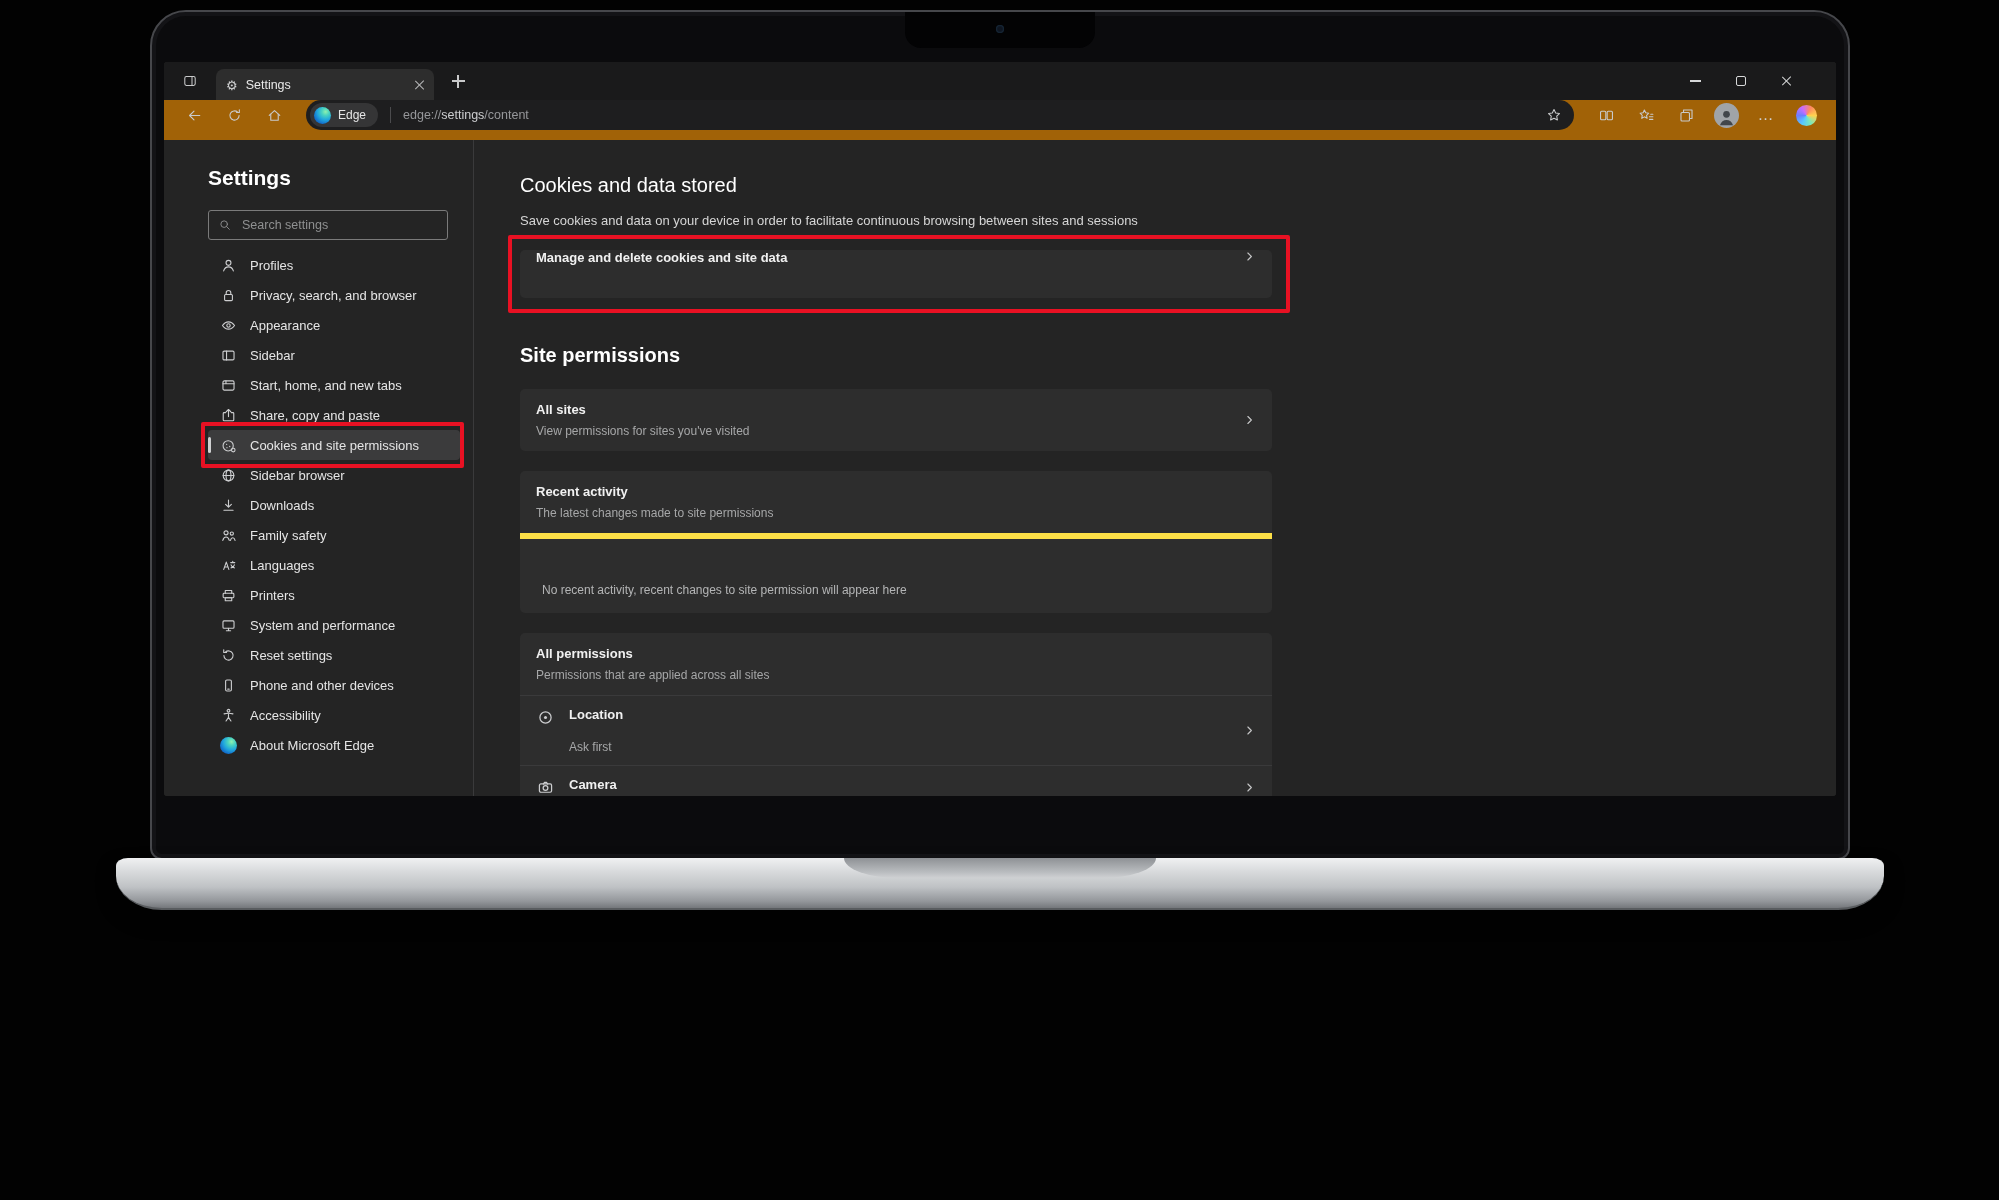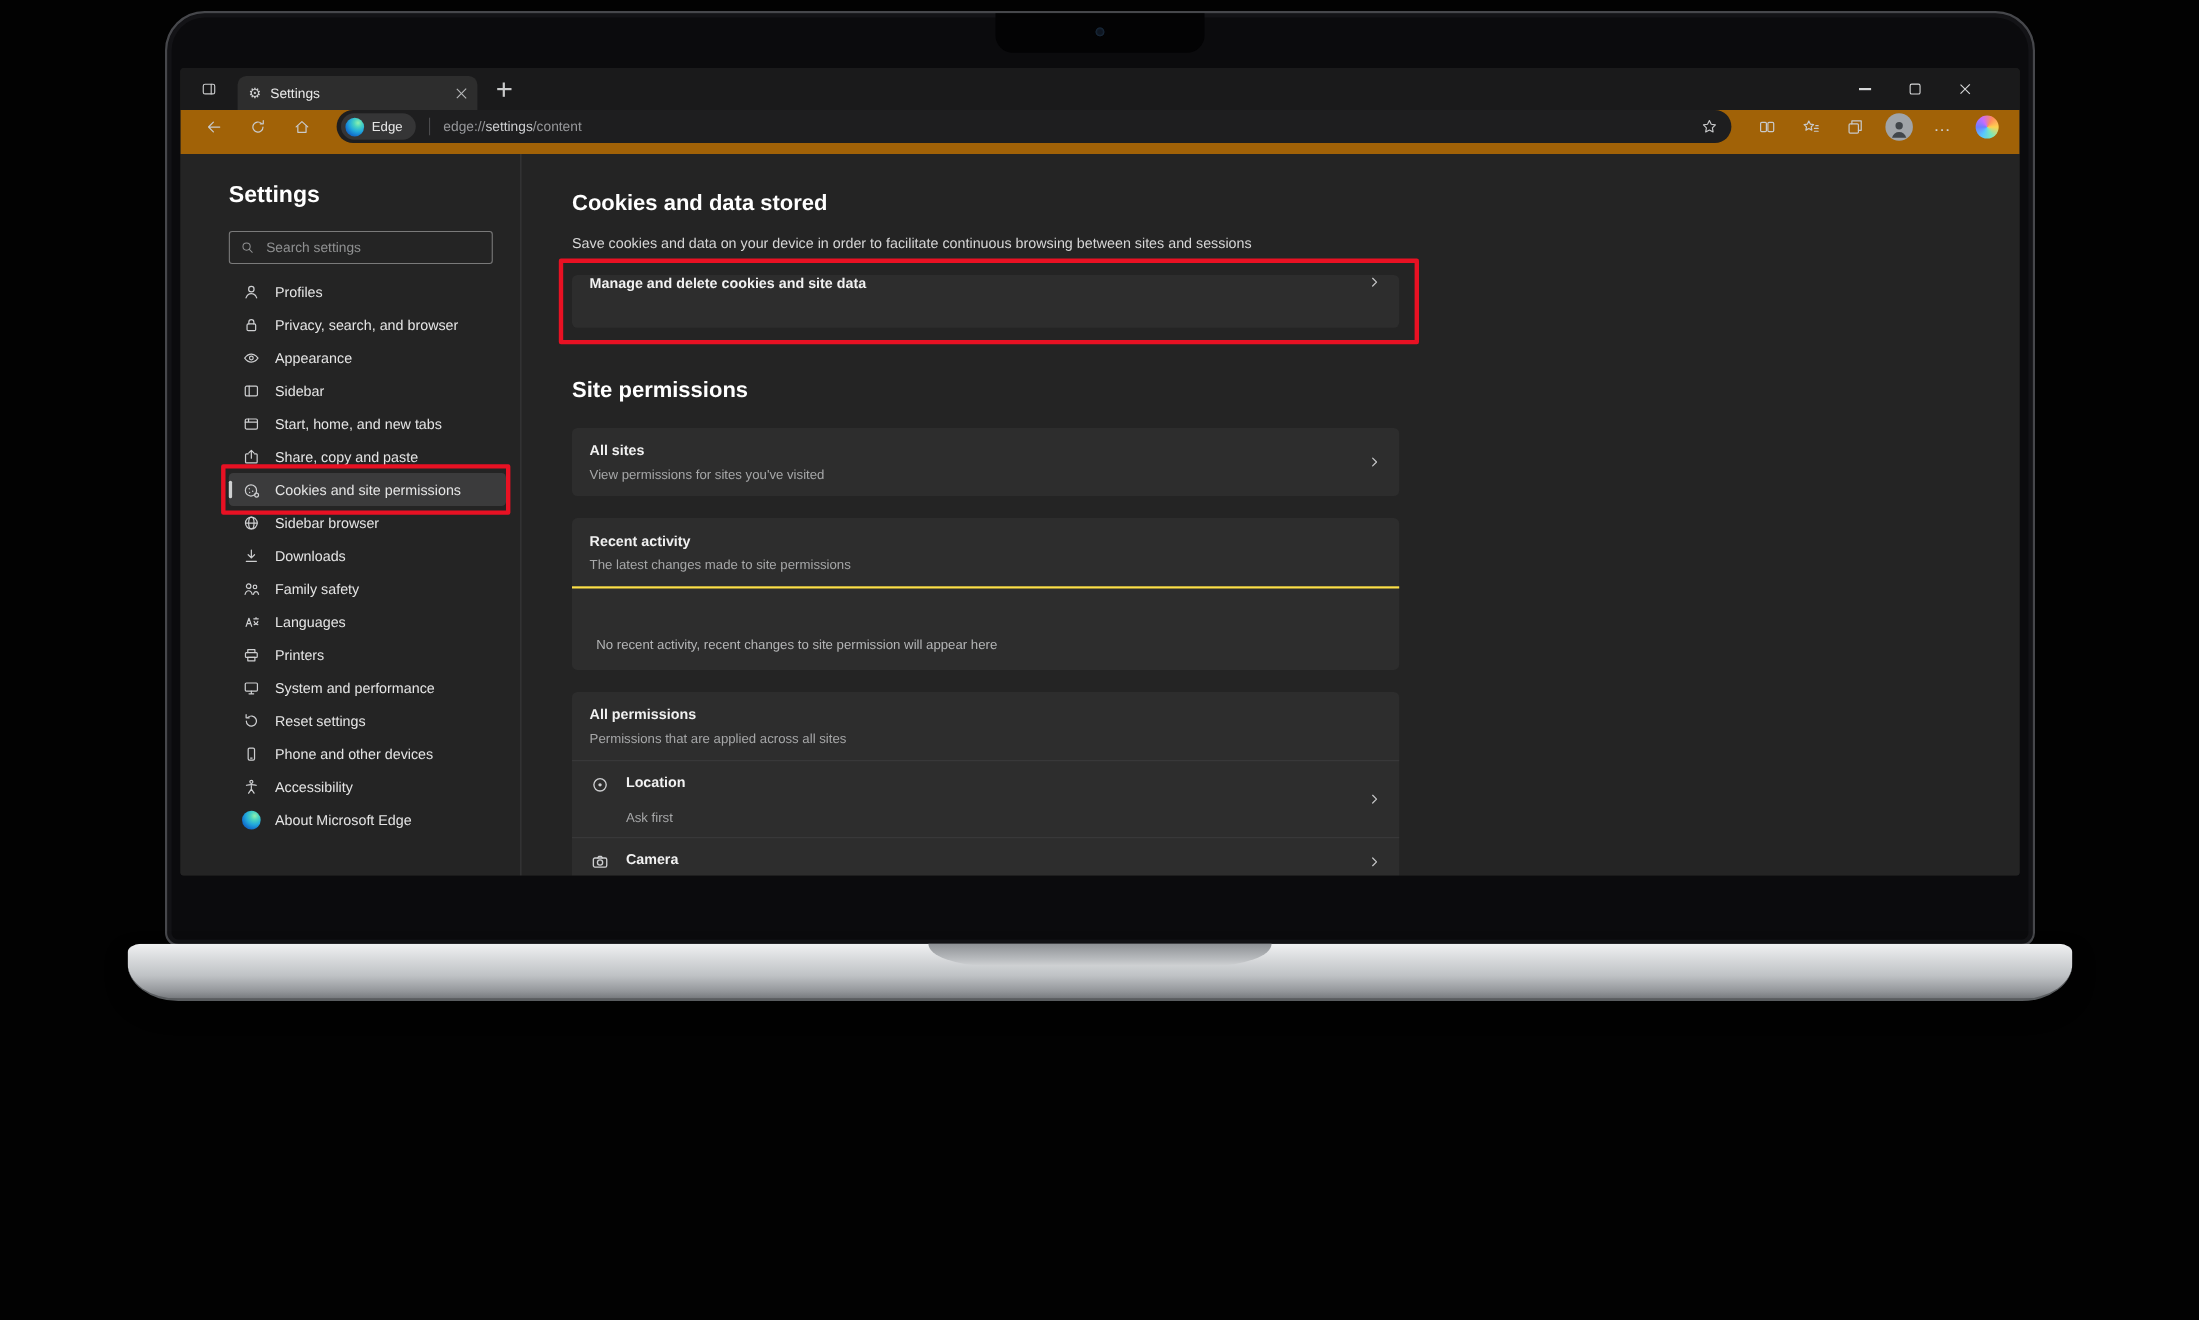--- a/index.html
+++ b/index.html
@@ -82,35 +82,35 @@
   .side-item .svgicon{width:17px;height:17px;flex:none;color:#cdced0;}
   .side-item .edge-ball{width:17px;height:17px;}
   .side-item.selected{background:#3b3b3c;}
   .side-item .accent{display:none;}
   .side-item.selected .accent{display:block;position:absolute;left:0;top:7px;width:3px;height:16px;border-radius:2px;background:#cfd0d1;}
   .slabel{white-space:nowrap;}
   .red-box{position:absolute;border:4px solid var(--red);pointer-events:none;z-index:5;border-radius:2px;}
   .side-red{left:-7px;right:-4px;top:-8px;bottom:-8px;}
 
   .main{flex:1;min-width:0;padding:34px 0 0 46px;position:relative;overflow:hidden;}
-  .main-h1{font-size:20px;font-weight:bold;color:#fff;margin:0;}
+  .main-h1{font-size:20px;font-weight:normal;color:#fff;margin:0;}
   .main-desc{font-size:13px;color:#d6d6d6;margin:16px 0 0;width:780px;}
   .manage-wrap{position:relative;width:752px;margin-top:22px;}
   .row-card{height:48px;background:#2d2d2d;border-radius:5px;display:flex;align-items:flex-start;padding:0 16px;}
   .row-label{font-size:13px;font-weight:bold;color:#f1f1f1;}
   .chev{margin-left:auto;color:#c6c7c8;display:flex;align-items:center;}
   .chev .svgicon{width:13px;height:13px;}
   .manage-red{left:-12px;right:-18px;top:-15px;bottom:-15px;}
   .section-h2{font-size:20px;font-weight:bold;color:#fff;margin:46px 0 22px;}
   .card{width:752px;background:#2d2d2d;border-radius:5px;margin-bottom:20px;}
   .card-head{position:relative;padding:13px 16px;}
   .card-title{font-size:13px;font-weight:bold;color:#f1f1f1;}
   .card-sub{font-size:12px;color:#a6a7a8;margin-top:7px;}
   .card-head .chev{position:absolute;right:16px;top:50%;transform:translateY(-50%);margin:0;}
-  .card-empty{border-top:2px solid #fde047;padding:44px 16px 16px 22px;font-size:12px;color:#b4b5b6;}
+  .card-empty{border-top:6px solid #fde047;padding:44px 16px 16px 22px;font-size:12px;color:#b4b5b6;}
   .perm-row{display:flex;align-items:flex-start;gap:14px;padding:11px 16px;border-top:1px solid #3a3a3b;}
   .perm-icon{color:#cdced0;margin-top:1px;}
   .perm-icon .svgicon{width:19px;height:19px;}
   .perm-text{display:flex;flex-direction:column;gap:18px;}
   .perm-label{font-size:13px;font-weight:bold;color:#f1f1f1;}
   .perm-sub{font-size:12px;color:#a6a7a8;}
   .perm-row .chev{align-self:center;}
 </style>
 </head>
 <body>

